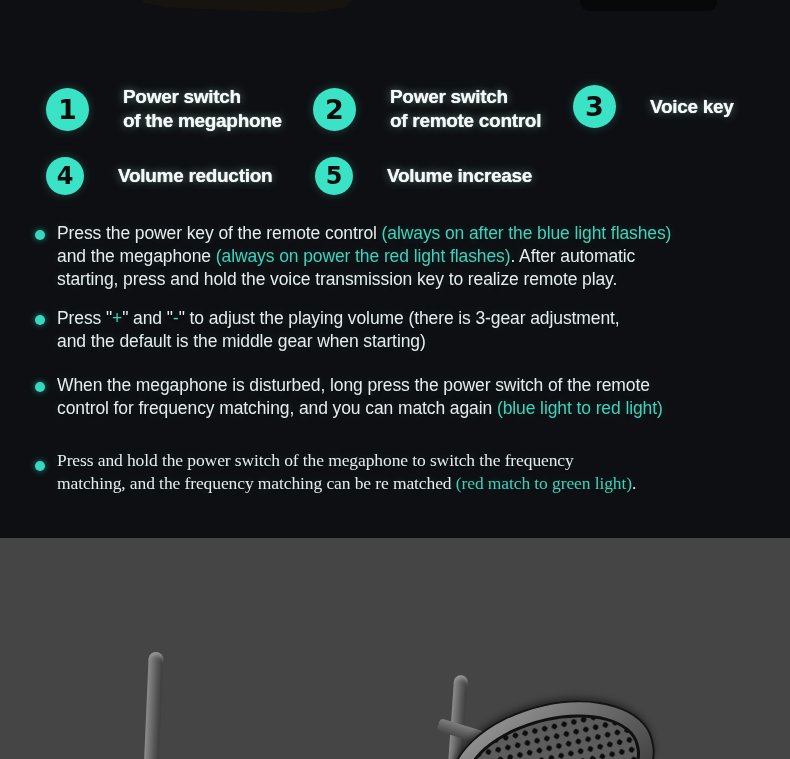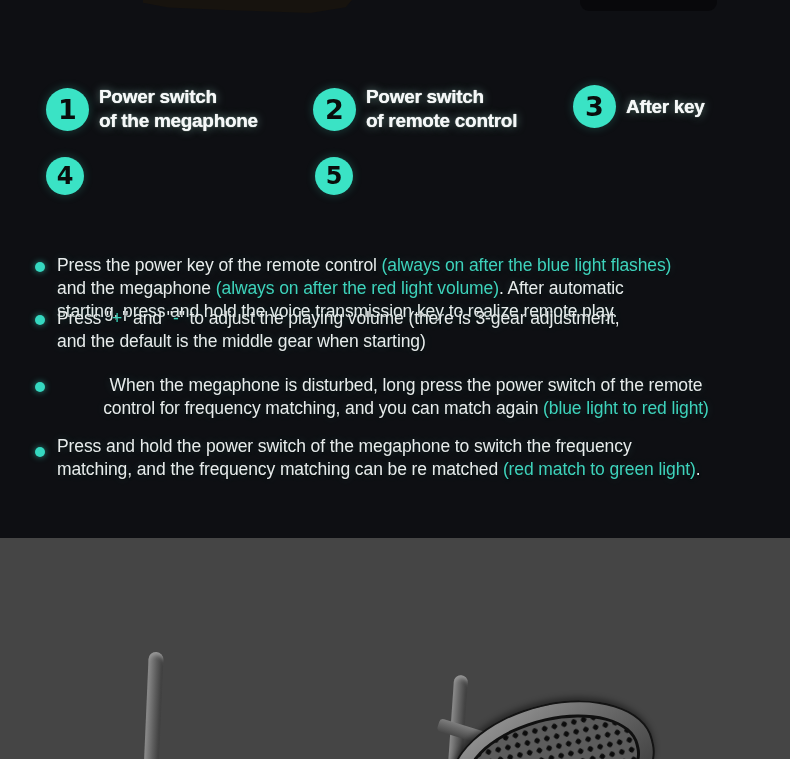--- a/index.html
+++ b/index.html
@@ -22,21 +22,21 @@
   .feature{position:absolute;display:flex;align-items:center;}
   .badge{
     border-radius:50%;background:#3ae3c5;color:#0a0d0c;
     display:flex;align-items:center;justify-content:center;
     font-family:"DejaVu Sans",sans-serif;font-weight:bold;
     box-shadow:0 0 10px rgba(58,227,197,.25);
   }
   .badge.b-lg{width:43px;height:43px;font-size:27px;}
   .badge.b-sm{width:38px;height:38px;font-size:24px;}
   .feature-label{
-    margin-left:10px;white-space:pre-line;
+    margin-left:34px;white-space:pre-line;
     color:#f5f8f8;font-weight:700;font-size:19px;line-height:24px;letter-spacing:-0.3px;
     text-shadow:0 0 1px #ffffff,0 0 9px rgba(185,255,242,.5),0 2px 3px rgba(0,0,0,.85);
   }
   
   .bullet{position:absolute;left:35px;width:720px;}
   .bullet-dot{
     position:absolute;left:0;width:10px;height:10px;border-radius:50%;
     background:#35d8c0;box-shadow:0 0 6px rgba(53,216,192,.6);
   }
   .bullet-text{
@@ -90,46 +90,48 @@
   <div class="feature-label">Power switch
 of the megaphone</div>
 </div>
 <div class="feature" style="left:313px;top:85px;">
   <div class="badge b-lg">2</div>
   <div class="feature-label">Power switch
 of remote control</div>
 </div>
 <div class="feature" style="left:573px;top:85px;">
   <div class="badge b-lg">3</div>
-  <div class="feature-label">After key</div>
+  <div class="feature-label">Voice key</div>
 </div>
 <div class="feature" style="left:46px;top:157px;">
   <div class="badge b-sm">4</div>
+  <div class="feature-label">Volume reduction</div>
 </div>
 <div class="feature" style="left:315px;top:157px;">
   <div class="badge b-sm">5</div>
+  <div class="feature-label">Volume increase</div>
 </div>
 
-<div class="bullet" style="top:222px;margin-top:32px;">
+<div class="bullet" style="top:222px;">
   <span class="bullet-dot" style="top:8px;"></span>
   <p class="bullet-text"><span>Press the power key of the remote control </span><span class="hl">(always on after the blue light flashes)</span><span>
-and the megaphone </span><span class="hl">(always on after the red light volume)</span><span>. After automatic
+and the megaphone </span><span class="hl">(always on power the red light flashes)</span><span>. After automatic
 starting, press and hold the voice transmission key to realize remote play.</span></p>
 </div>
 <div class="bullet" style="top:307px;">
   <span class="bullet-dot" style="top:8px;"></span>
   <p class="bullet-text"><span>Press "</span><span class="hl">+</span><span>" and "</span><span class="hl">-</span><span>" to adjust the playing volume (there is 3-gear adjustment,
 and the default is the middle gear when starting)</span></p>
 </div>
-<div class="bullet" style="top:374px;text-align:center;">
+<div class="bullet" style="top:374px;">
   <span class="bullet-dot" style="top:8px;"></span>
   <p class="bullet-text"><span>When the megaphone is disturbed, long press the power switch of the remote
 control for frequency matching, and you can match again </span><span class="hl">(blue light to red light)</span></p>
 </div>
-<div class="bullet" style="top:435px;">
+<div class="bullet" style="top:449px;font-family:Liberation Serif, serif;">
   <span class="bullet-dot" style="top:12px;"></span>
   <p class="bullet-text"><span>Press and hold the power switch of the megaphone to switch the frequency
 matching, and the frequency matching can be re matched </span><span class="hl">(red match to green light)</span><span>.</span></p>
 </div>
 
 <div class="photo-section">
   <div class="antenna antenna-left"></div>
   <div class="antenna antenna-right"></div>
   <div class="handle-strip"></div>
   <div class="mega-head">

